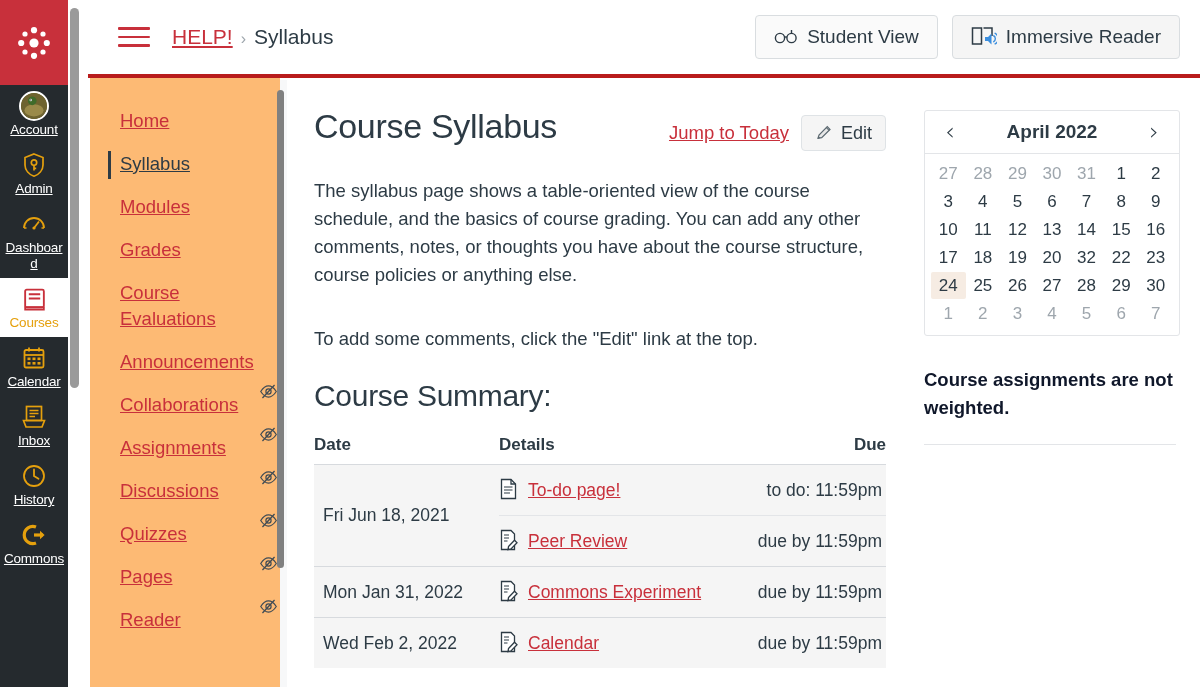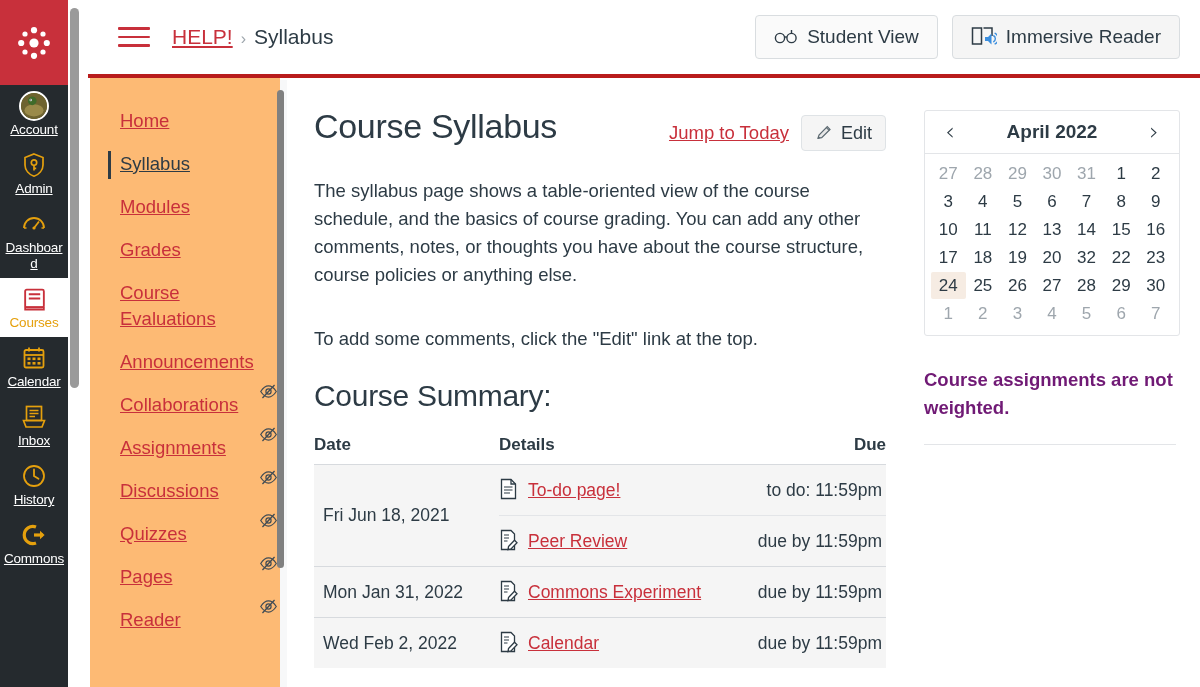--- a/index.html
+++ b/index.html
@@ -231,21 +231,21 @@
     padding: 6px 6px 8px 6px; row-gap: 1px;
   }
   .cal-day {
     text-align: center; font-size: 17px; color: #2D3B45;
     padding: 3px 0; cursor: pointer; line-height: 21px;
   }
   .cal-day.other { color: #9ea6ad; }
   .cal-day.today { background: #f6ece3; color: #2D3B45; border-radius: 2px; }
   #weight-note {
     margin-top: 30px; font-size: 18.5px; font-weight: bold;
-    line-height: 28px; color: #701a75;
+    line-height: 28px; color: #0f172a;
     width: 250px;
   }
   #weight-divider {
     margin-top: 22px; width: 252px; height: 1px; background: #e3e5e8;
   }
 
   .icon-svg { display: block; }
 </style>
 </head>
 <body>

